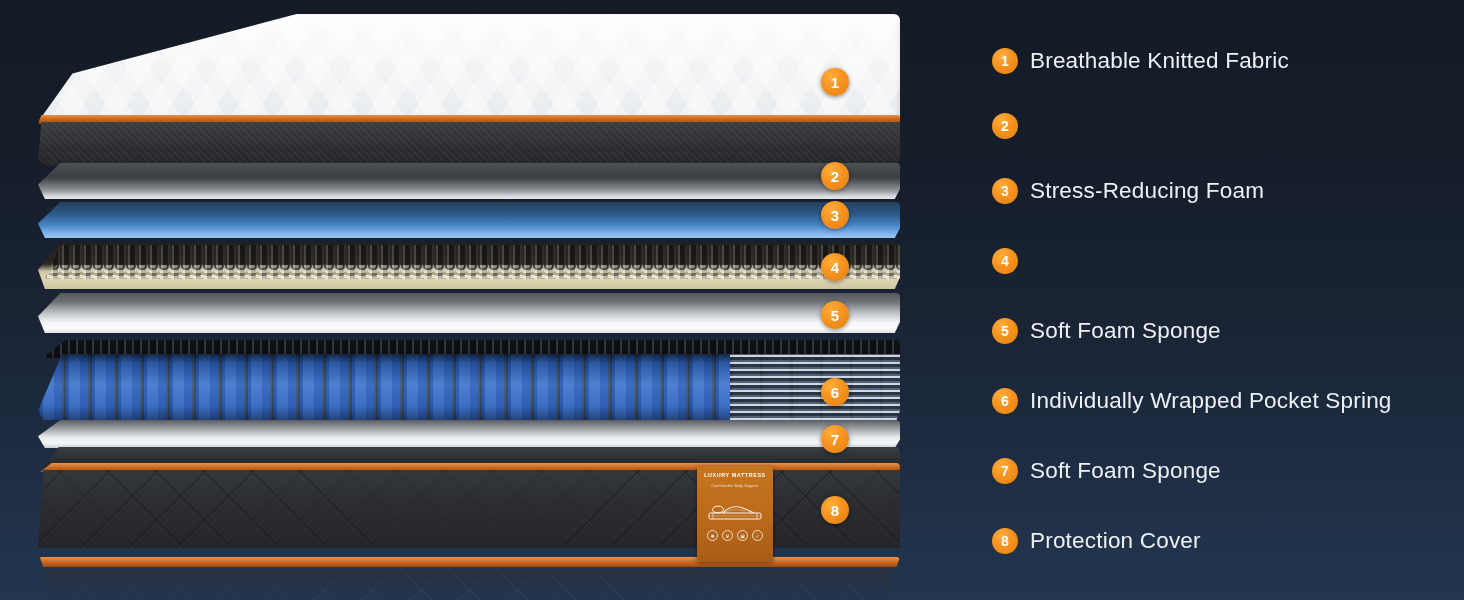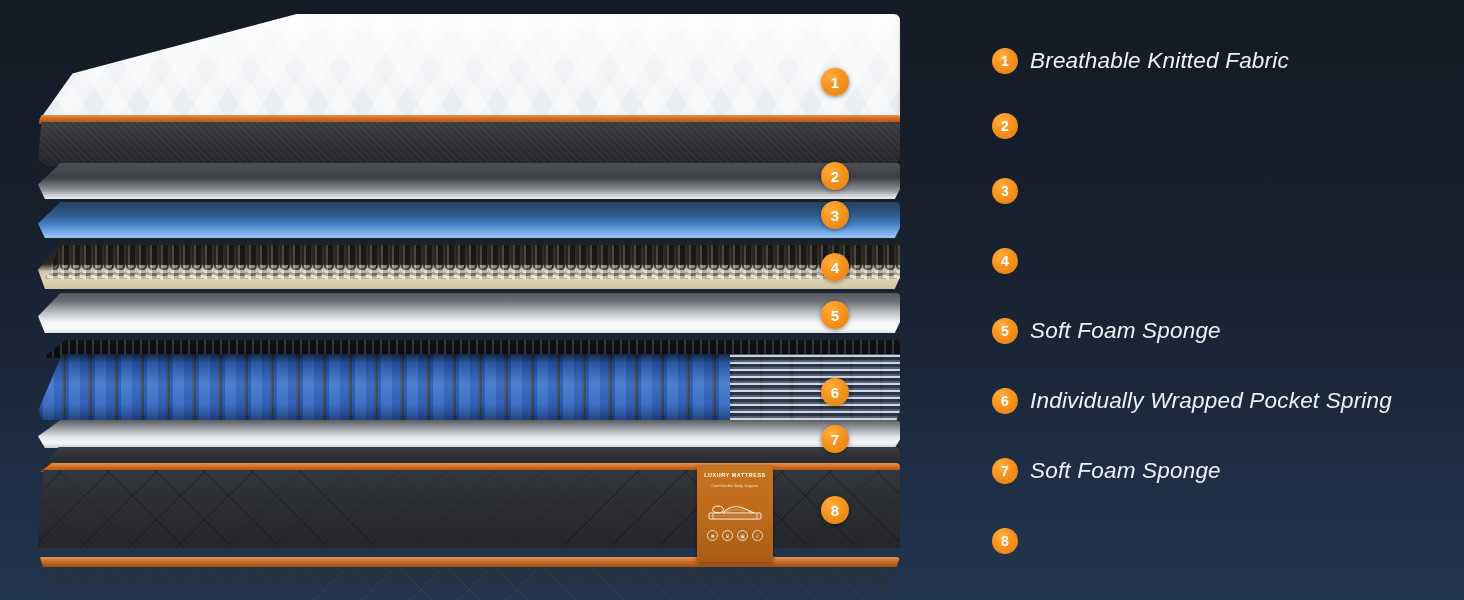--- a/index.html
+++ b/index.html
@@ -213,21 +213,21 @@
 
   
   #legend{ position:absolute; left:992px; top:0; width:472px; height:600px; }
   .lrow{ position:absolute; left:0; display:flex; align-items:center; gap:12px; }
   .lbadge{
     width:26px; height:26px; border-radius:50%; flex:0 0 26px;
     background:radial-gradient(circle at 36% 30%,#ffae3d 0%,#f6921e 45%,#e3810f 100%);
     color:#fff; font-size:14px; font-weight:600;
     display:flex; align-items:center; justify-content:center;
   }
-  .ltext{ color:#eef1f5; font-size:22.5px; letter-spacing:.2px; white-space:nowrap;font-style:italic; }
+  .ltext{ color:#eef1f5; font-size:22.5px; letter-spacing:.2px; white-space:nowrap; }
 </style>
 </head>
 <body>
 
 <div id="diagram">
 
   <div class="layer" id="l1">
     <div class="top"></div>
     <div class="pipe"></div>
     <div class="side"></div>
@@ -305,20 +305,21 @@
     <div class="lbadge">1</div>
     <div class="ltext">Breathable Knitted Fabric</div>
   </div>
 
   <div class="lrow" style="top:113px;">
     <div class="lbadge">2</div>
   </div>
 
   <div class="lrow" style="top:178px;">
     <div class="lbadge">3</div>
+    <div class="ltext">Stress-Reducing Foam</div>
   </div>
 
   <div class="lrow" style="top:248px;">
     <div class="lbadge">4</div>
   </div>
 
   <div class="lrow" style="top:318px;">
     <div class="lbadge">5</div>
     <div class="ltext">Soft Foam Sponge</div>
   </div>
@@ -328,15 +329,16 @@
     <div class="ltext">Individually Wrapped Pocket Spring</div>
   </div>
 
   <div class="lrow" style="top:458px;">
     <div class="lbadge">7</div>
     <div class="ltext">Soft Foam Sponge</div>
   </div>
 
   <div class="lrow" style="top:528px;">
     <div class="lbadge">8</div>
+    <div class="ltext">Protection Cover</div>
   </div>
 
 </div>
 
 </body></html>

